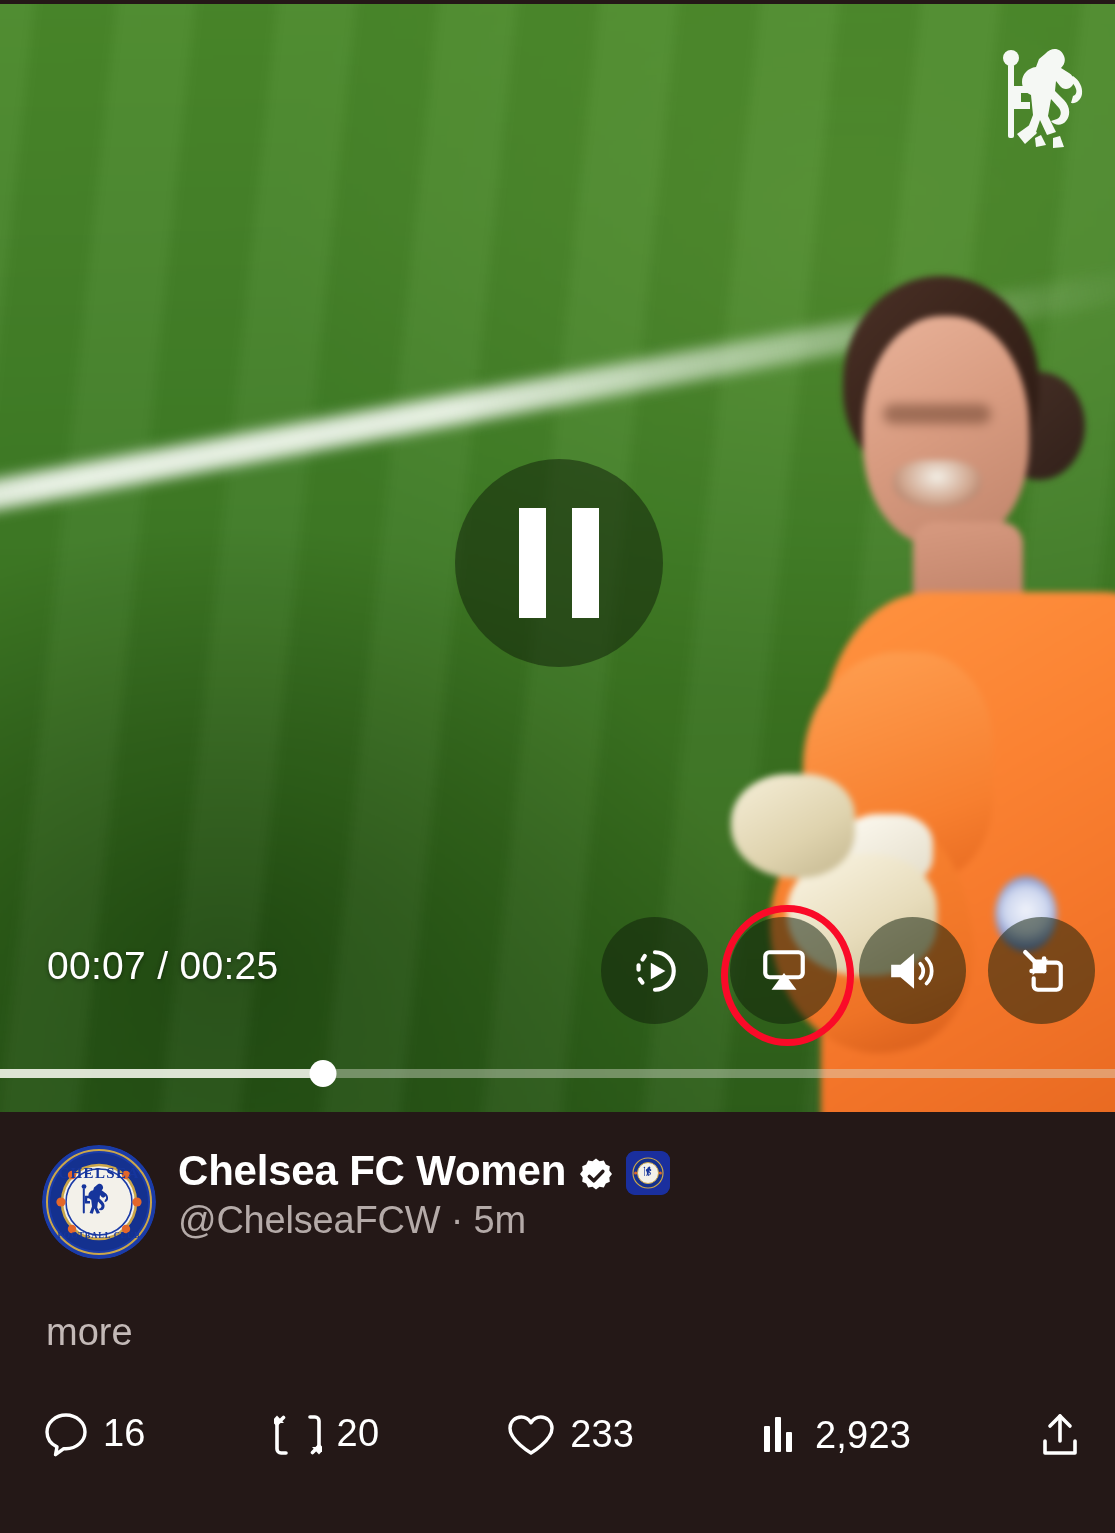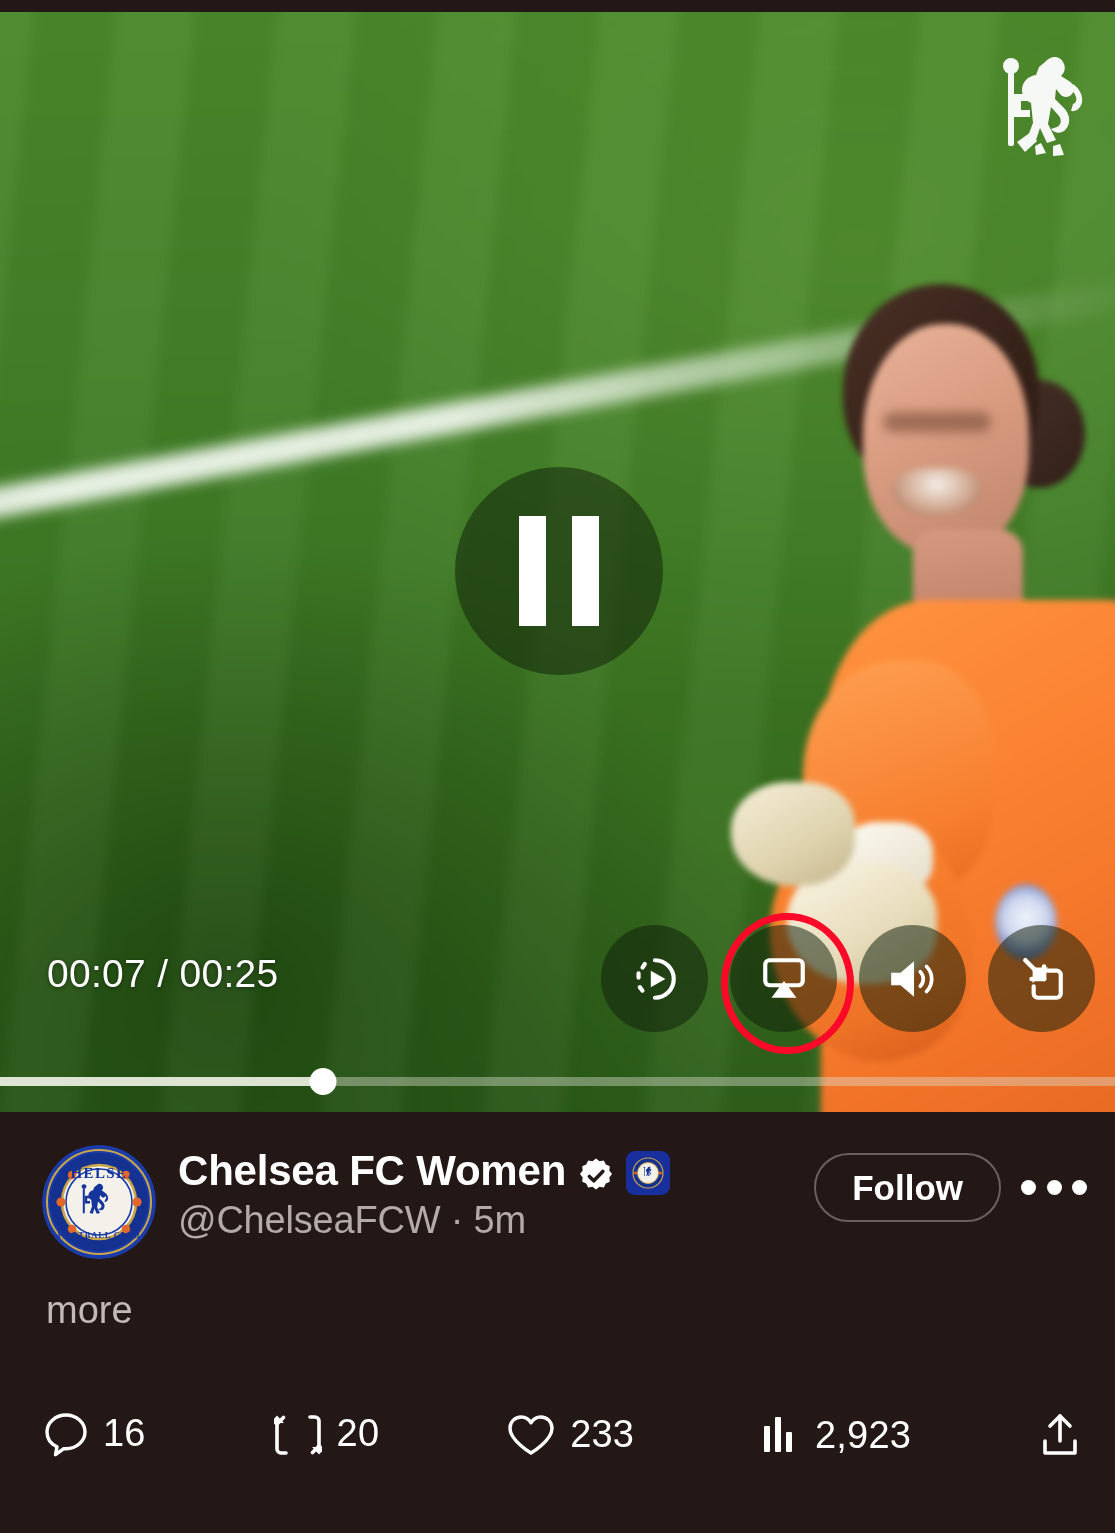--- a/index.html
+++ b/index.html
@@ -17,21 +17,21 @@
     width: 1115px;
     height: 1533px;
     overflow: hidden;
     background: #241817;
   }
 
   
   .video-stage {
     position: absolute;
     left: 0;
-    top: 12px;
+    top: 4px;
     width: 1115px;
     height: 1192px;
     overflow: hidden;
     background: #ec4899;
   }
 
   
   .pitch {
     position: absolute;
     inset: -40px;
@@ -446,21 +446,21 @@
   .more-dot {
     width: 15px;
     height: 15px;
     border-radius: 50%;
     background: #ffffff;
   }
 
   .more-link {
     position: absolute;
     left: 46px;
-    top: 177px;
+    top: 199px;
     color: #c3b9b7;
     font-size: 38px;
     font-weight: 400;
     cursor: pointer;
   }
 
   
   .engagement {
     position: absolute;
     left: 44px;
@@ -652,28 +652,20 @@
                 <circle cx="10" cy="9" r="6"></circle>
                 <rect x="7" y="14" width="5" height="62" rx="2"></rect>
                 <path d="M41 6 c6 -7 14 -5 16 2 c2 4 0 8 -3 10 l7 5 c4 3 5 8 2 11 c-3 4 -8 3 -10 0 l-3 -4 l-1 9 l8 8 c5 5 6 13 2 18 c-4 4 -9 4 -13 0 l5 -2 c3 -2 4 -6 1 -9 l-7 -8 l-2 15 l7 14 l-8 2 l-6 -13 l-4 13 l-8 -2 l6 -16 l-2 -17 c-4 -2 -7 -6 -7 -11 c0 -7 5 -12 12 -13 l2 -7 z"></path>
               </g>
             </svg>
           </span>
         </div>
         <div class="handle-row">@ChelseaFCW · 5m</div>
       </div>
 
-      <div class="header-actions">
-        <button class="follow-btn">Follow</button>
-        <div class="more-menu">
-          <span class="more-dot"></span>
-          <span class="more-dot"></span>
-          <span class="more-dot"></span>
-        </div>
-      </div>
     </div>
 
     <div class="more-link">more</div>
 
     <div class="engagement">
 
       <div class="eng-item">
         <span>
           <svg viewBox="0 0 44 46" width="44" height="46" aria-hidden="true">
             <path d="M22 3 C11.5 3 3 10.6 3 20 c0 6.4 4 12 10 14.9 l-1.5 7.8 l8.3 -6.1 c0.7 0.1 1.4 0.1 2.2 0.1 c10.5 0 19 -7.6 19 -16.7 S32.5 3 22 3 Z" fill="none" stroke="#ffffff" stroke-width="3.4" stroke-linejoin="round"></path>

